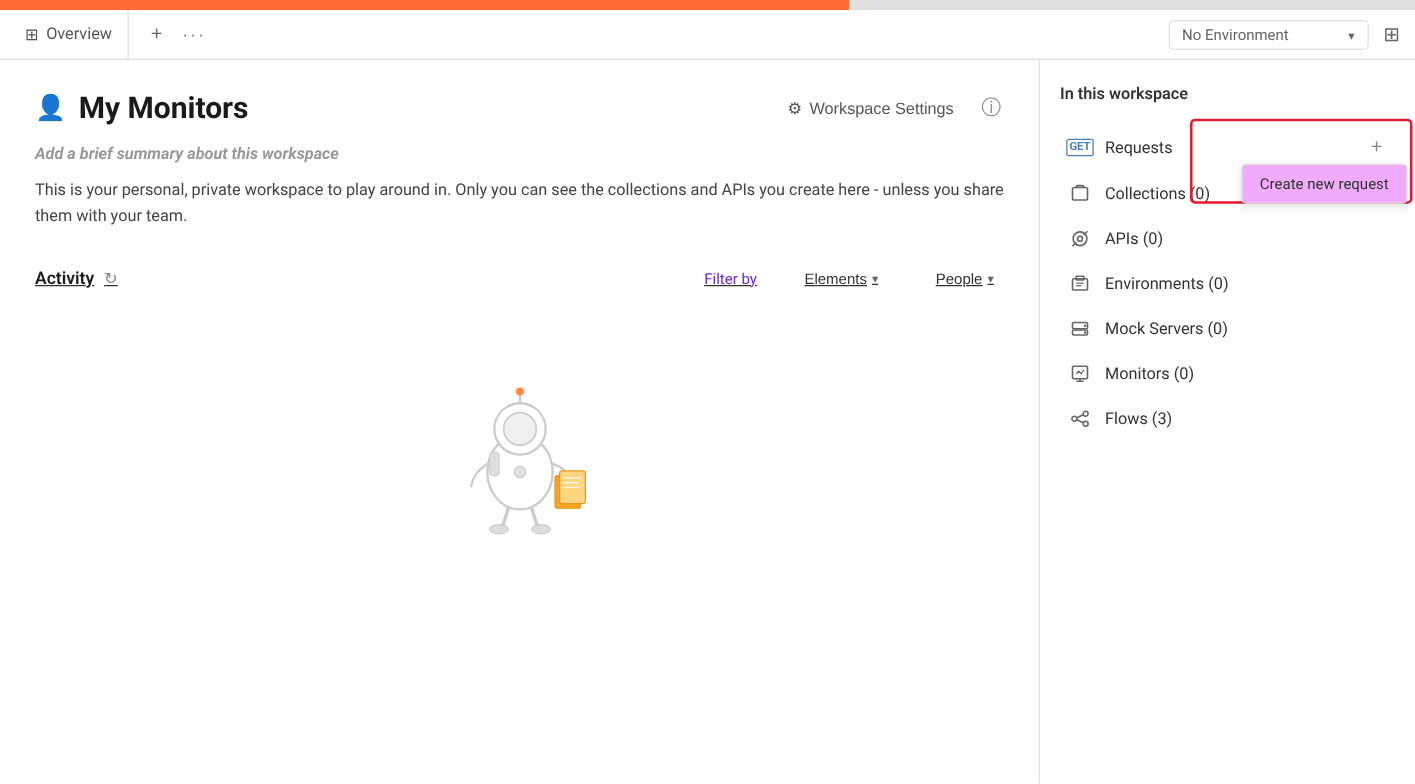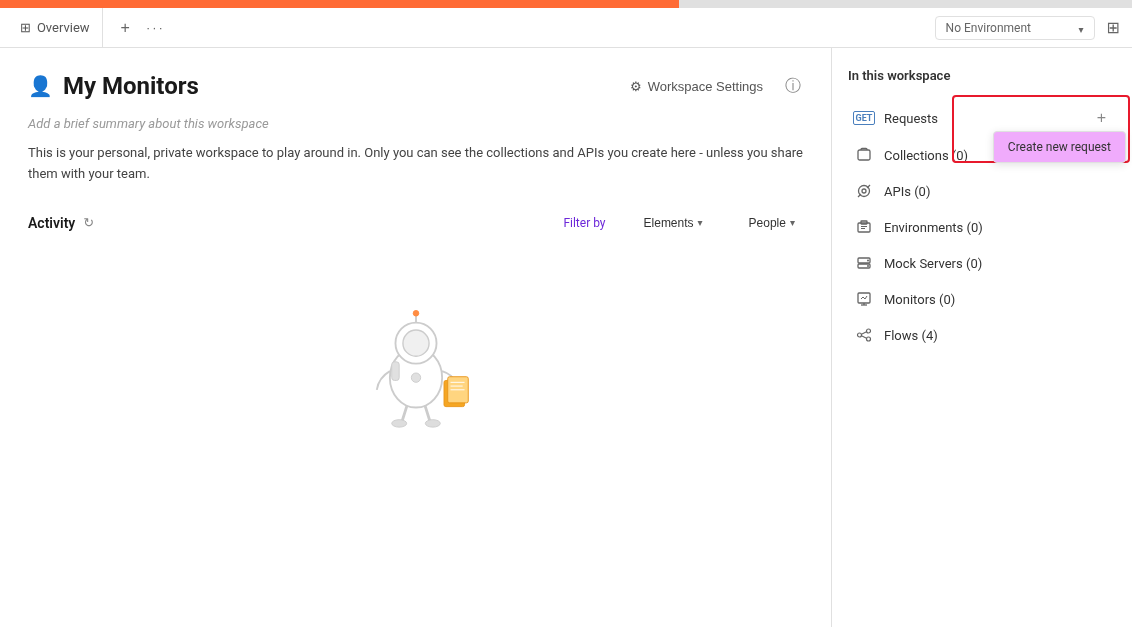--- a/index.html
+++ b/index.html
@@ -167,34 +167,36 @@
       color: #888;
       font-size: 16px;
       padding: 2px;
     }
 
     .workspace-summary {
       color: #999;
       font-size: 13px;
       margin-bottom: 12px;
       font-style: italic;
+      font-weight: bold;
     }
 
     .workspace-desc {
       color: #444;
       font-size: 13px;
       line-height: 1.6;
       margin-bottom: 28px;
     }
 
     .activity-header {
       display: flex;
       align-items: center;
       justify-content: space-between;
       margin-bottom: 16px;
+      text-decoration: underline;
     }
 
     .activity-title-group {
       display: flex;
       align-items: center;
       gap: 8px;
     }
 
     .activity-title {
       font-size: 14px;
@@ -534,18 +536,18 @@
       <div class="sidebar-item-left">
         <div class="sidebar-item-icon">
           <svg width="16" height="16" viewBox="0 0 16 16" fill="none">
               <circle cx="3.5" cy="8" r="2" stroke="#666" stroke-width="1.2" fill="none"></circle>
               <circle cx="12.5" cy="4" r="2" stroke="#666" stroke-width="1.2" fill="none"></circle>
               <circle cx="12.5" cy="12" r="2" stroke="#666" stroke-width="1.2" fill="none"></circle>
               <line x1="5.5" y1="7.2" x2="10.5" y2="4.8" stroke="#666" stroke-width="1.2"></line>
               <line x1="5.5" y1="8.8" x2="10.5" y2="11.2" stroke="#666" stroke-width="1.2"></line>
             </svg>
         </div>
-        <span class="sidebar-item-label">Flows (4)</span>
+        <span class="sidebar-item-label">Flows (3)</span>
       </div>
     </div>
 
   </div>
 </div>
 
 </body></html>

